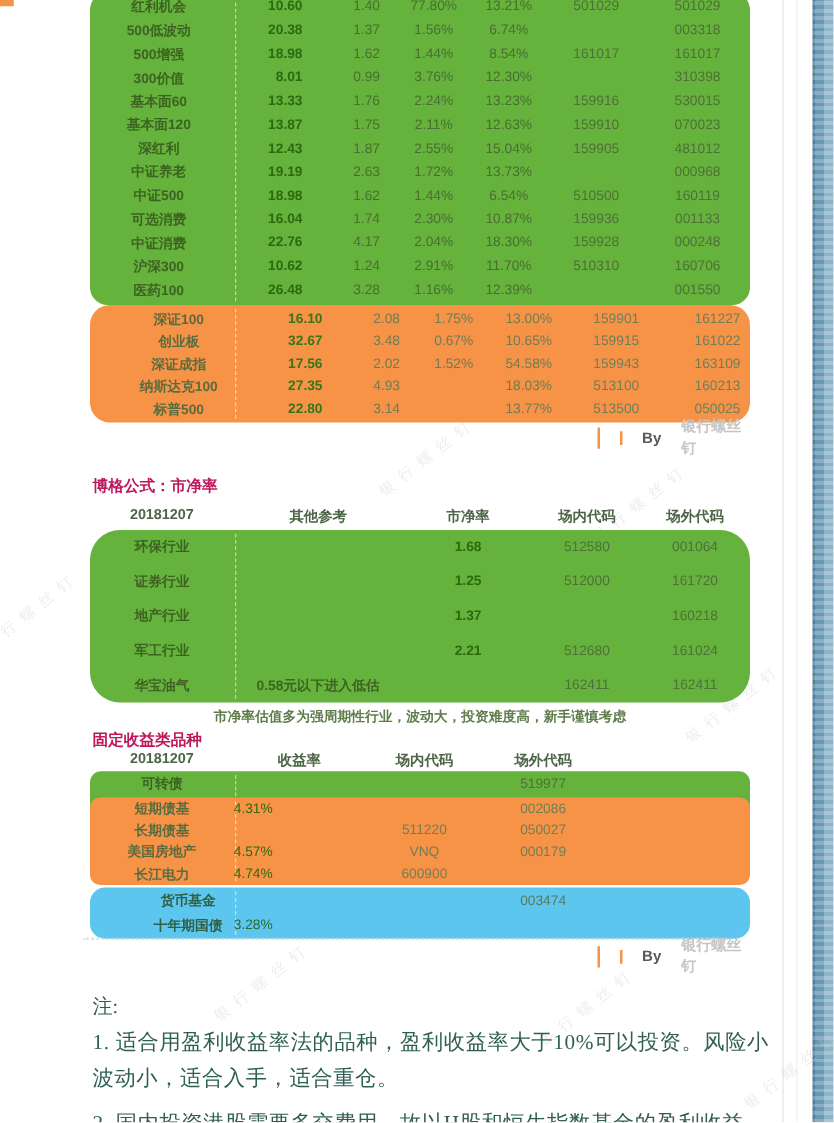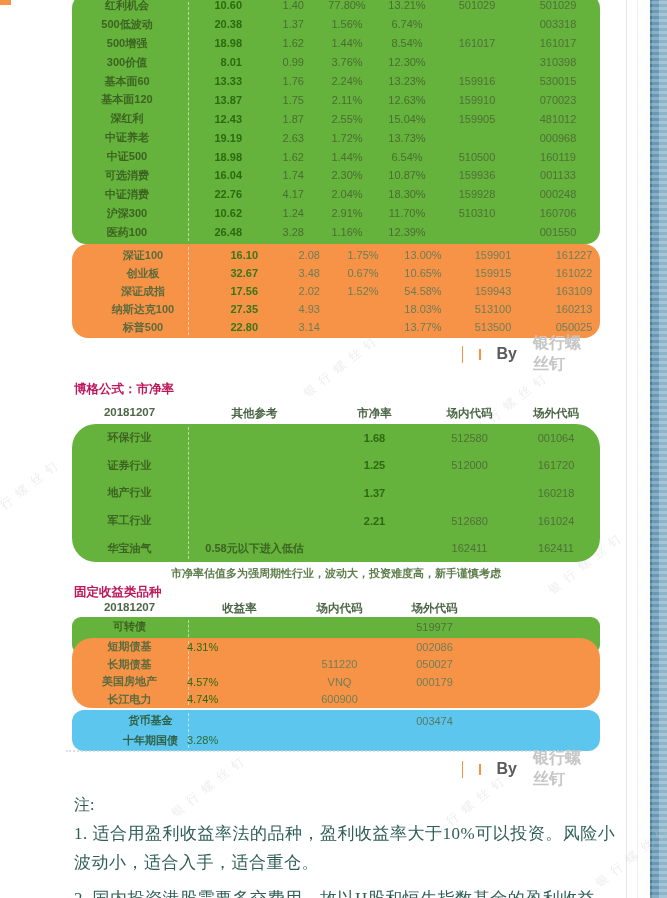--- a/index.html
+++ b/index.html
@@ -55,31 +55,31 @@
      grid-template-columns:115px 135px 105px 85px 88px;align-items:center;font-size:11px;}
   .c-ref{text-align:center;font-weight:700;color:#3c6321;}
   .c-pbval{text-align:center;font-weight:700;color:#2c6a10;}
   .pb-note{position:absolute;top:566px;left:72px;width:528px;text-align:center;
      font-size:11px;font-weight:700;color:#5e7d4b;}
 
   
   .firow{position:relative;height:17.5px;display:grid;
      grid-template-columns:115px 105px 95px 95px 118px;align-items:center;font-size:11px;}
   #fi-green{top:617px;height:37px;border-radius:9px;padding-top:1px;}
-  #fi-orange{top:638px;height:70px;border-radius:20px;}
+  #fi-orange{top:638px;height:70px;border-radius:8px;}
   #fi-blue{top:710px;height:41px;border-radius:12px;padding:1px 0;}
   #fi-blue .firow{height:19.5px;}
   .c-yield{text-align:left;font-weight:400;color:#2c6a10;}
   .bg-blue .c-name{color:#2f6147;padding-left:42px;}
   .bg-blue .c-yield{color:#2c6b35;}
   .bg-blue .c-code{color:#557a63;}
 
   
-  .byline{position:absolute;left:462px;width:122px;display:flex;align-items:center;
-     justify-content:flex-end;gap:16px;font-size:16px;}
+  .byline{position:absolute;left:478px;width:122px;display:flex;align-items:center;
+     justify-content:flex-end;gap:16px;font-size:12px;}
   #by1{top:333px;} #by2{top:748px;}
   .obar{display:inline-block;width:2px;background:#f79347;}
   .obar.tall{height:17px;} .obar.short{height:11px;}
   .by-word{font-weight:700;color:#5a5a5a;}
   .by-name{font-weight:700;color:#c6c6c6;}
 
   
   #fi-sep{position:absolute;top:750px;left:66px;width:516px;border-top:2px dotted #d2d2d2;opacity:.7;}
   .notes{font-family:"Liberation Serif","DejaVu Serif",serif;color:#2f5f53;}
   #notes-label{position:absolute;top:795px;left:74px;font-size:16px;}

